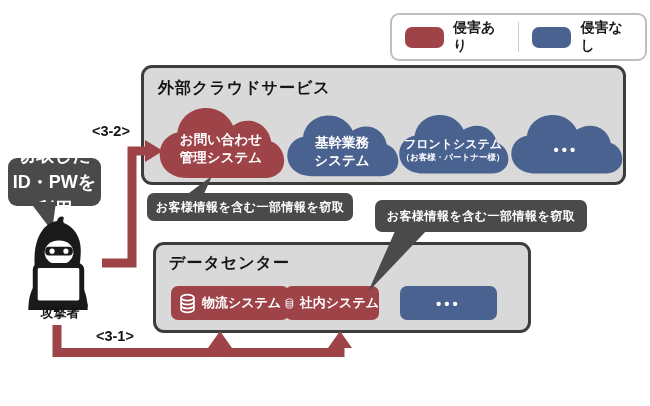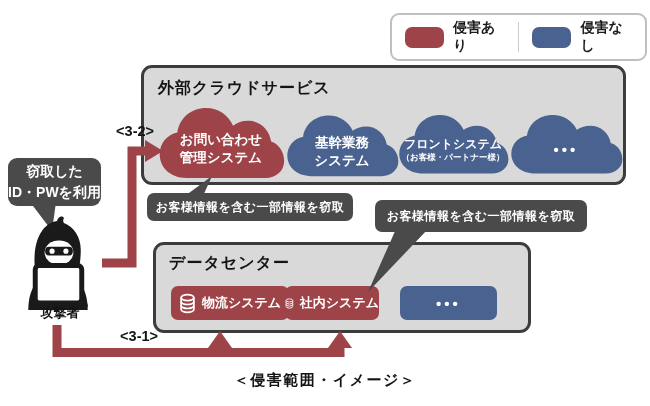--- a/index.html
+++ b/index.html
@@ -30,30 +30,30 @@
               align-items:center;justify-content:center;padding-top:14px;color:#fff;
               font-weight:bold;text-align:center;line-height:1.3;}
   .cl-main{font-size:13.5px;white-space:nowrap;}
   .cl-sub{font-size:8.5px;white-space:nowrap;}
   .dots{font-size:15px;letter-spacing:3px;white-space:nowrap;}
   
   .dark-label{background:#4a4a4a;color:#fff;font-weight:bold;font-size:12px;
               display:flex;align-items:center;justify-content:center;border-radius:7px;
               white-space:nowrap;letter-spacing:0.5px;}
   .bubble{left:8px;top:158px;width:93px;height:48px;background:#4a4a4a;color:#fff;
-          font-weight:bold;font-size:14px;text-align:center;border-radius:9px;
+          font-weight:bold;font-size:18px;text-align:center;border-radius:9px;
           display:flex;flex-direction:column;justify-content:center;line-height:1.5;}
   
   .sysbox{position:absolute;top:41px;height:34px;border-radius:7px;display:flex;
           align-items:center;justify-content:center;gap:6px;color:#fff;font-weight:bold;
           font-size:13px;box-sizing:border-box;white-space:nowrap;}
   .sysbox.red{background:#9e4347;}
   .sysbox.blue{background:#4a6290;}
   
-  .tag{font-size:14.5px;font-weight:bold;color:#141414;text-align:right;white-space:nowrap;}
+  .tag{font-size:14.5px;font-weight:bold;color:#141414;text-align:left;white-space:nowrap;}
   .attacker-label{font-size:13px;font-weight:bold;color:#141414;text-align:center;}
   .caption{font-size:15px;font-weight:bold;color:#141414;text-align:center;letter-spacing:1.5px;}
   svg.overlay{position:absolute;left:0;top:0;width:650px;height:406px;pointer-events:none;}
 </style>
 </head>
 <body>
 
 <div class="canvas">
 
   <div class="abs legend">
@@ -184,15 +184,14 @@
     <path d="M57,325 V352.5 H340" fill="none" stroke="#9e4347" stroke-width="9"></path>
     <path d="M220,357 V345" stroke="#9e4347" stroke-width="9" fill="none"></path>
     <polygon points="208,348 232,348 220,331" fill="#9e4347"></polygon>
     <path d="M340,357 V345" stroke="#9e4347" stroke-width="9" fill="none"></path>
     <polygon points="328,348 352,348 340,331" fill="#9e4347"></polygon>
   </svg>
 
   <div class="abs tag" style="left:92px;top:123px;width:62px;">&lt;3-2&gt;</div>
   <div class="abs tag" style="left:96px;top:328px;width:62px;">&lt;3-1&gt;</div>
 
-  <div class="abs caption" style="left:165px;top:371px;width:320px;">＜侵害範囲・イメージ＞</div>
 
 </div>
 
 </body></html>

